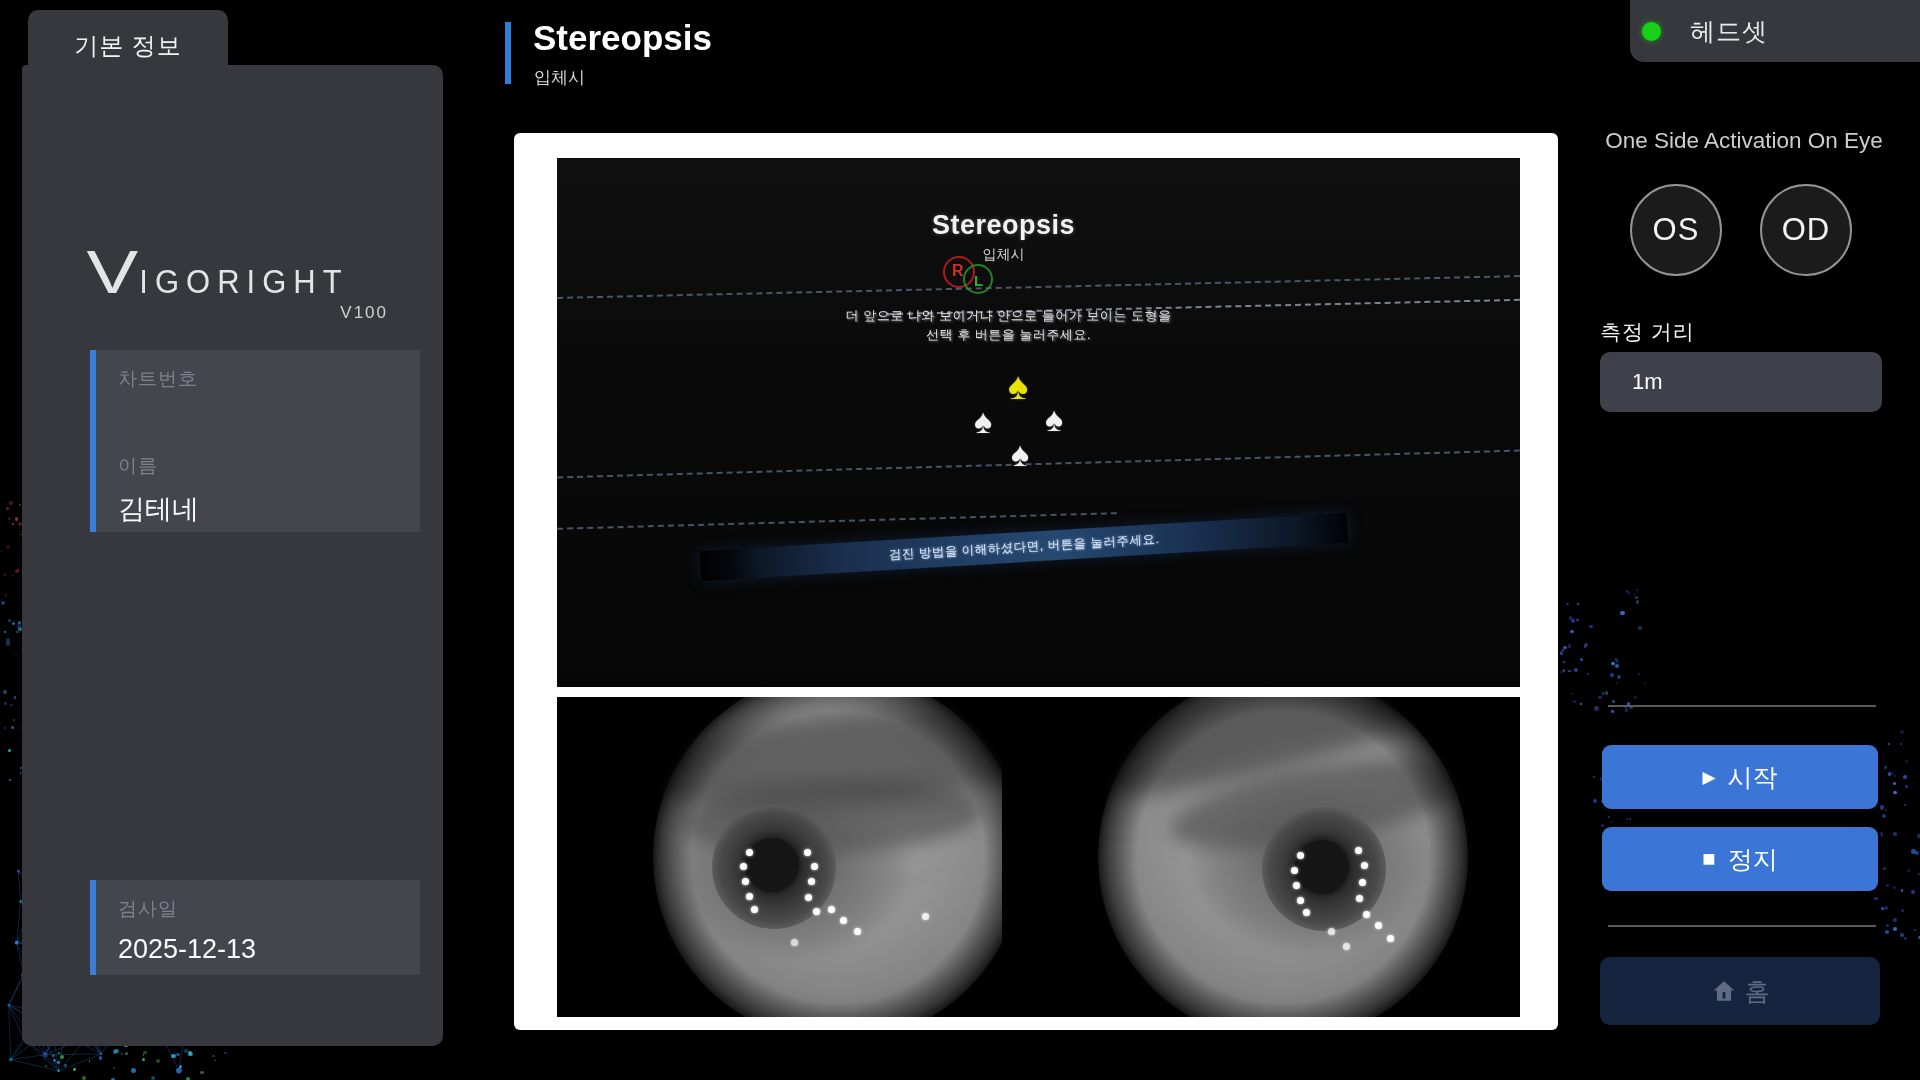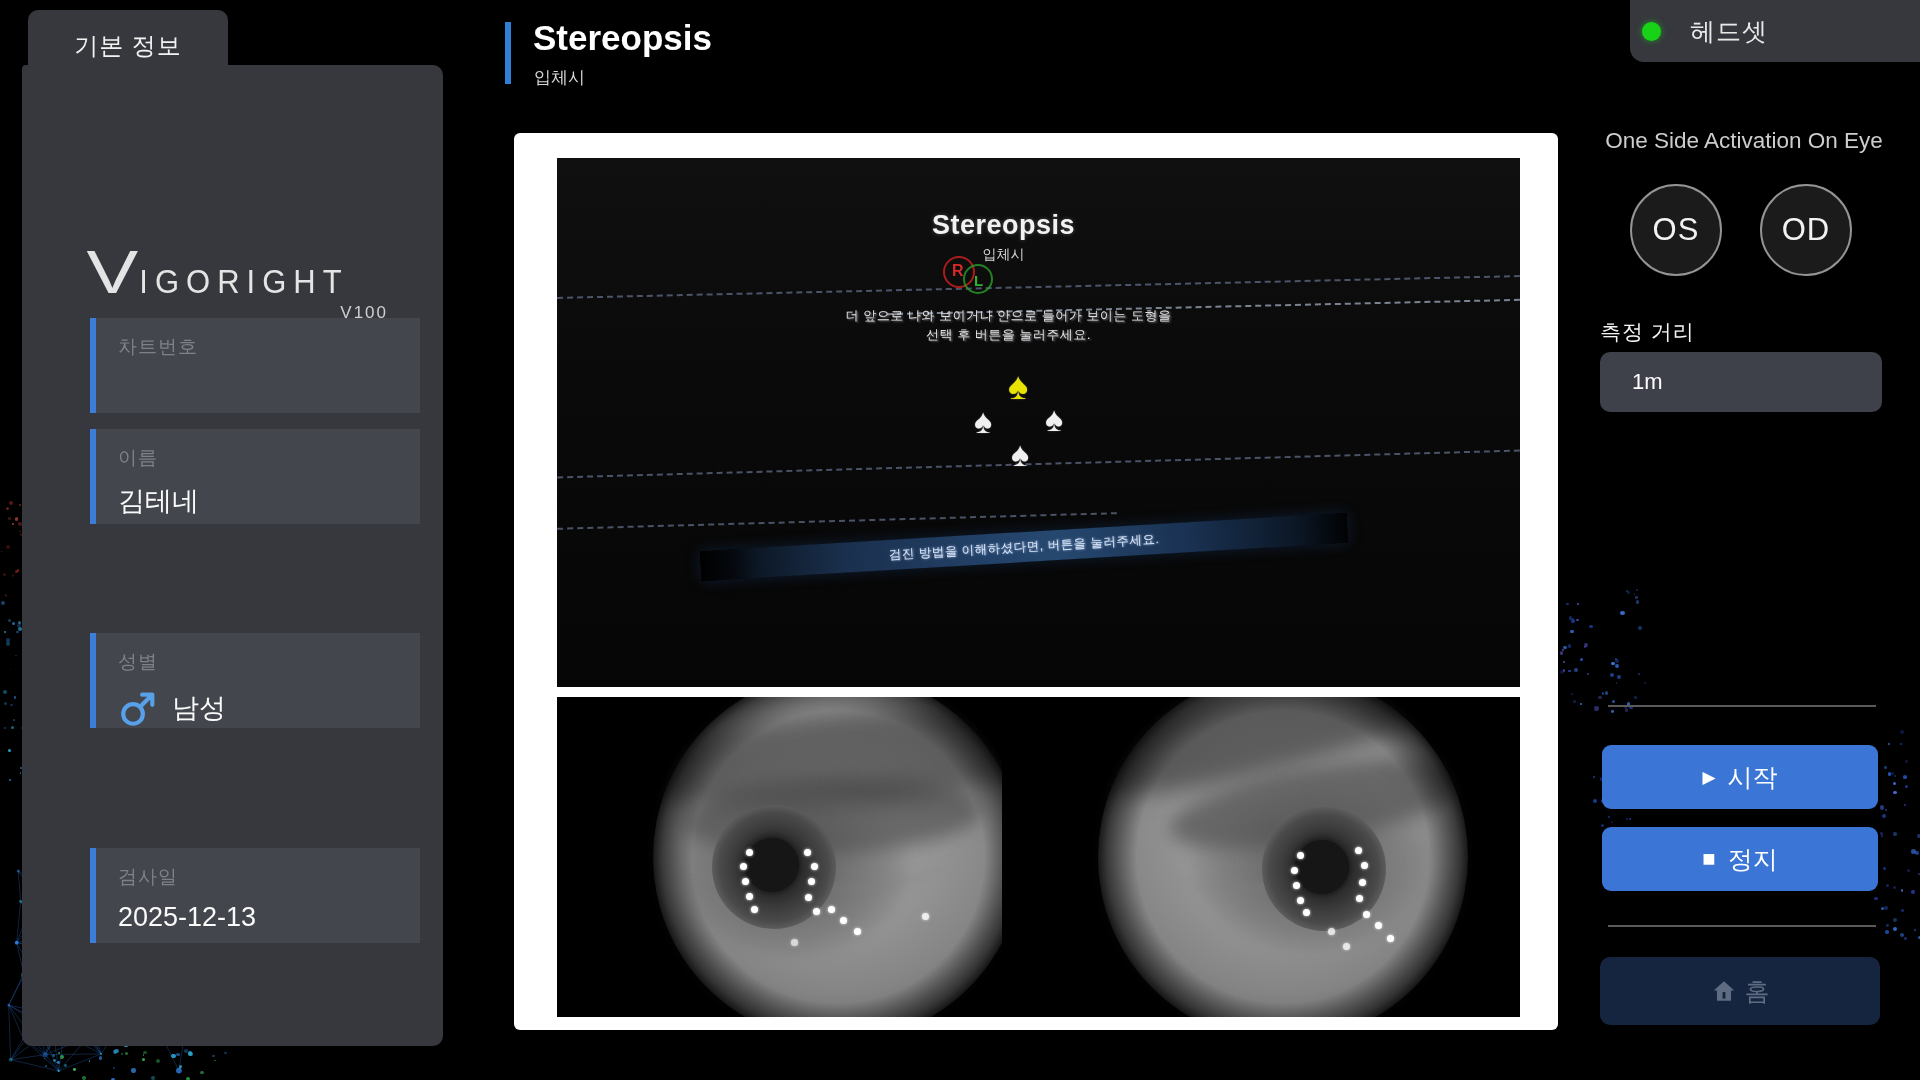--- a/index.html
+++ b/index.html
@@ -18,21 +18,21 @@
   #sidebar-panel { position:absolute; left:22px; top:65px; width:421px; height:981px;
     background:#36383d; border-radius:4px 10px 10px 10px; z-index:2; }
 
   #brand-logo { position:absolute; left:70px; top:182px; width:300px; height:80px; color:#e4e4e4; }
   #brand-logo .brand-row { display:flex; align-items:flex-end; }
   #brand-logo .brand-v { font-size:62px; font-weight:200; line-height:0.8; letter-spacing:2px; transform:scaleX(1.25); }
   #brand-logo .brand-rest { font-size:31px; font-weight:300; letter-spacing:7px; line-height:1; margin-left:4px; transform:scaleY(1.05); }
   #brand-logo .brand-model { text-align:right; font-size:17px; color:#cfcfcf; letter-spacing:2px; margin-top:6px; padding-right:4px; }
 
   .field { position:absolute; left:68px; width:330px; height:95px;
-    background:#43464d; border-left:6px solid #3b7dd8; padding:16px 0 0 22px; }
+    background:#43464d; border-left:6px solid #3b7dd8; padding:16px 0 0 22px;margin-top:32px; }
   .field-label { font-size:19px; color:#7d8189; letter-spacing:1px; }
   .field-value { font-size:27px; color:#fafafa; margin-top:12px; display:flex; align-items:center; gap:12px; }
 
   
   #title-accent-bar { position:absolute; left:505px; top:22px; width:6px; height:62px; background:#2f7fd6; z-index:2; }
   #page-title { position:absolute; left:533px; top:18px; font-size:35px; font-weight:bold; color:#fff; z-index:2; }
   #page-subtitle { position:absolute; left:534px; top:66px; font-size:17px; color:#d8d8d8; z-index:2; }
 
   
   #content-panel { position:absolute; left:514px; top:133px; width:1044px; height:897px;
@@ -612,33 +612,23 @@
       <span class="brand-v">V</span>
       <span class="brand-rest">IGORIGHT</span>
     </div>
     <div class="brand-model">V100</div>
   </div>
 
   <div class="field" style="top:253px;">
     <div class="field-label">차트번호</div>
     <div class="field-value"></div>
   </div>
-  <div class="field" style="top:364px;">
+  <div class="field" style="top:340px;">
     <div class="field-label">이름</div>
     <div class="field-value">김테네</div>
-  </div>
-  <div class="field" style="top:568px;">
-    <div class="field-label">성별</div>
-    <div class="field-value">
-      <svg width="42" height="42" viewBox="0 0 24 24">
-        <circle cx="8.6" cy="15.4" r="5.6" fill="none" stroke="#58a0e8" stroke-width="2.4"></circle>
-        <path d="M12.8 11.2 L19.6 4.4 M19.6 4.4 H13.8 M19.6 4.4 V10.2" fill="none" stroke="#58a0e8" stroke-width="2.4" stroke-linecap="round"></path>
-      </svg>
-      <span>남성</span>
-    </div>
   </div>
   <div class="field" style="top:783px;">
     <div class="field-label">검사일</div>
     <div class="field-value">2025-12-13</div>
   </div>
 </div>
 
 <div id="title-accent-bar"></div>
 <div id="page-title">Stereopsis</div>
 <div id="page-subtitle">입체시</div>

